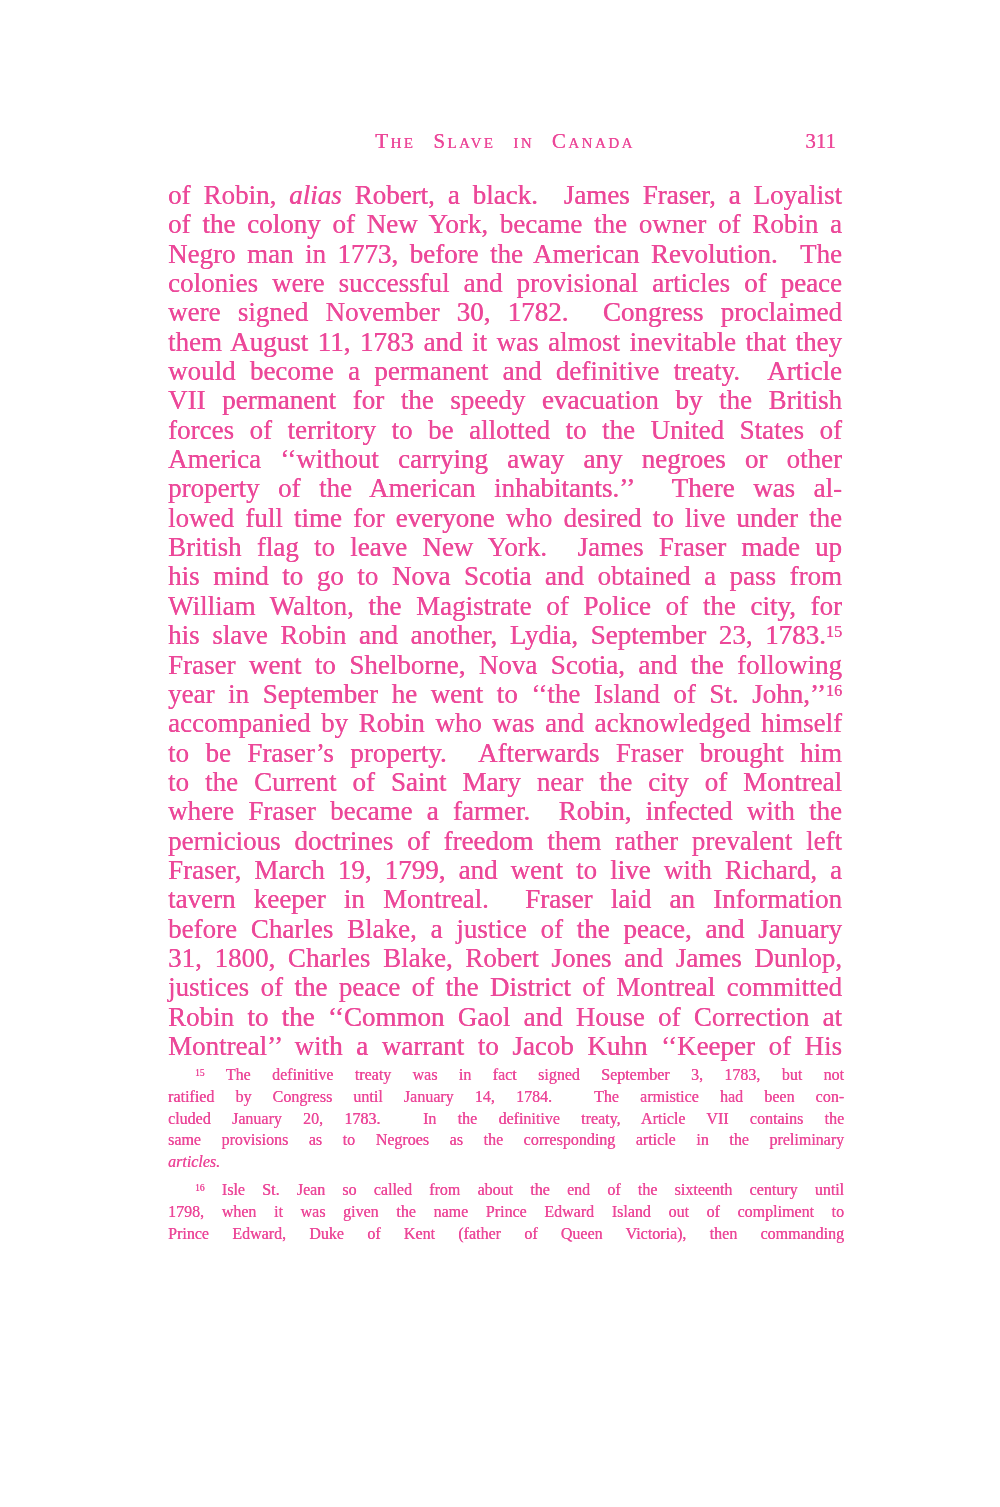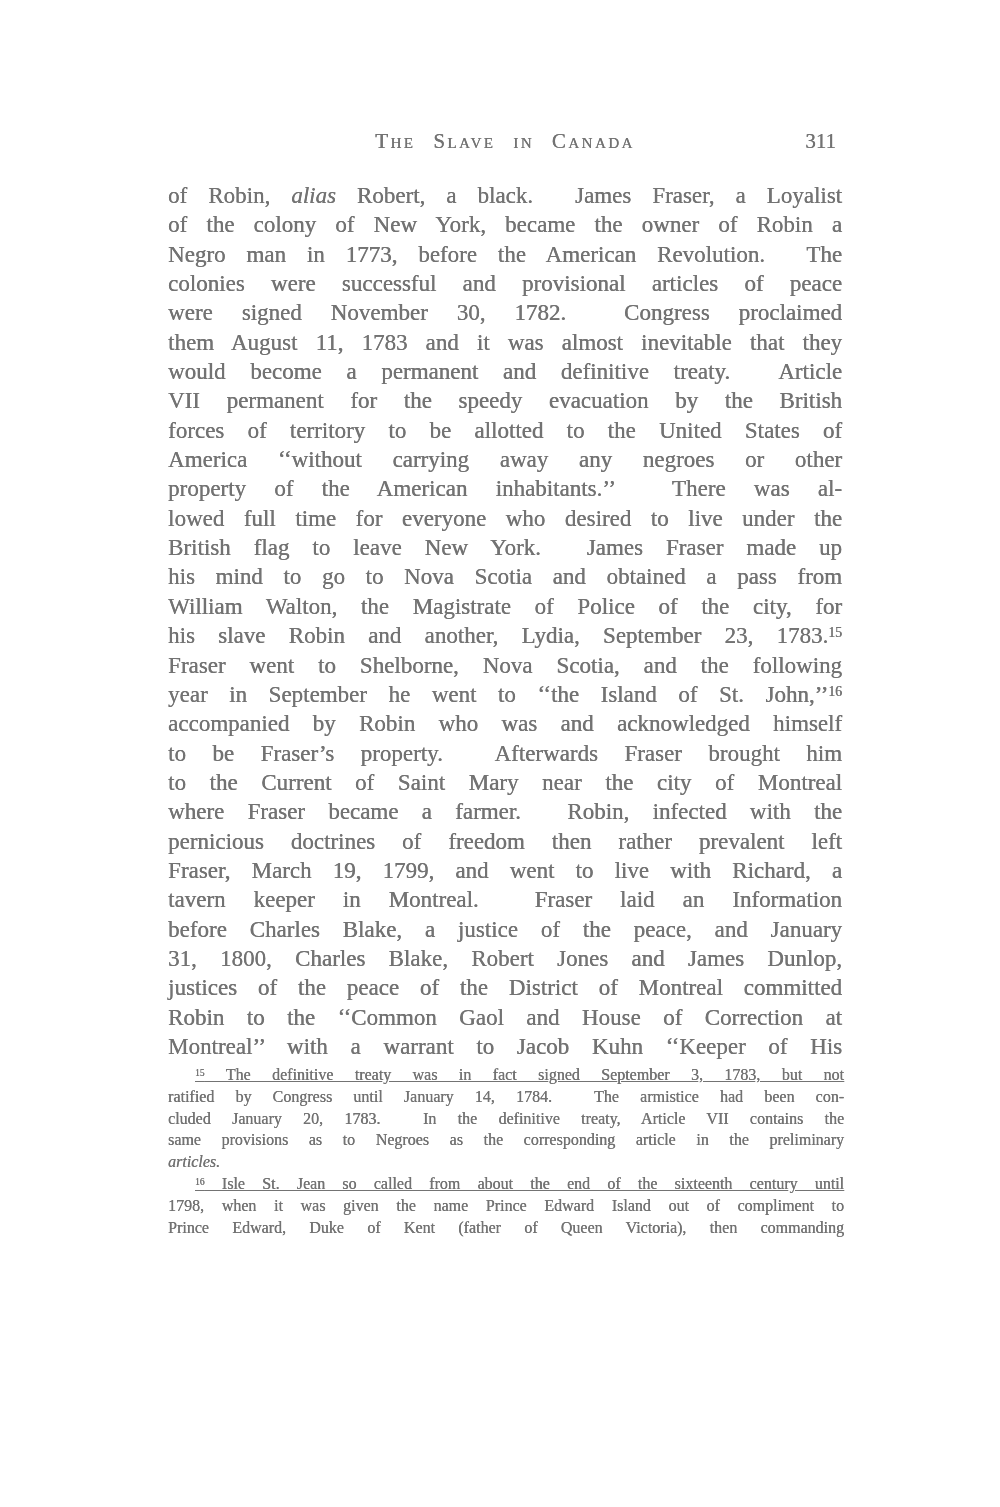--- a/index.html
+++ b/index.html
@@ -1,21 +1,21 @@
 <!DOCTYPE html>
 <html><head>
 <meta charset="utf-8">
 <style>
   html, body { margin: 0; padding: 0; background: #ffffff; }
   .page {
     position: relative;
     width: 1000px;
     height: 1507px;
     background: #ffffff;
-    color: #737373;
+    color: #ec4899;
     font-family: "Liberation Serif", "DejaVu Serif", serif;
     overflow: hidden;
   }
   .header {
     position: absolute;
     left: 168px;
     top: 129px;
     width: 674px;
     height: 28px;
   }
@@ -32,40 +32,40 @@
     right: 6px;
     top: 0;
     font-size: 21px;
     text-shadow: 0.3px 0 0 currentColor;
   }
   .body-text {
     position: absolute;
     left: 168px;
     top: 181px;
     width: 674px;
-    font-size: 23px;
+    font-size: 27px;
     line-height: 29.35px;
     text-shadow: 0.35px 0 0 currentColor;
   }
   .footnotes {
     position: absolute;
     left: 168px;
     top: 1064px;
     width: 676px;
     font-size: 16px;
     line-height: 21.8px;
     text-shadow: 0.3px 0 0 currentColor;
   }
-  .footnote + .footnote { }
+  .footnote + .footnote { margin-top: 6px; }
   .line {
     text-align: justify;
     text-align-last: justify;
     white-space: normal;
   }
-  .footnote .line:first-child { text-indent: 27px; text-decoration: underline; }
+  .footnote .line:first-child { text-indent: 27px; }
   .footnote .line-last { text-align-last: left; font-style: italic; }
   .line sup {
     font-size: 60%;
     line-height: 0;
     vertical-align: baseline;
     position: relative;
     top: -0.45em;
   }
   .line i { font-style: italic; }
 </style>
@@ -95,21 +95,21 @@
       <div class="line">British flag to leave New York.&nbsp; James Fraser made up</div>
       <div class="line">his mind to go to Nova Scotia and obtained a pass from</div>
       <div class="line">William Walton, the Magistrate of Police of the city, for</div>
       <div class="line">his slave Robin and another, Lydia, September 23, 1783.<sup>15</sup></div>
       <div class="line">Fraser went to Shelborne, Nova Scotia, and the following</div>
       <div class="line">year in September he went to ‘‘the Island of St. John,’’<sup>16</sup></div>
       <div class="line">accompanied by Robin who was and acknowledged himself</div>
       <div class="line">to be Fraser’s property.&nbsp; Afterwards Fraser brought him</div>
       <div class="line">to the Current of Saint Mary near the city of Montreal</div>
       <div class="line">where Fraser became a farmer.&nbsp; Robin, infected with the</div>
-      <div class="line">pernicious doctrines of freedom then rather prevalent left</div>
+      <div class="line">pernicious doctrines of freedom them rather prevalent left</div>
       <div class="line">Fraser, March 19, 1799, and went to live with Richard, a</div>
       <div class="line">tavern keeper in Montreal.&nbsp; Fraser laid an Information</div>
       <div class="line">before Charles Blake, a justice of the peace, and January</div>
       <div class="line">31, 1800, Charles Blake, Robert Jones and James Dunlop,</div>
       <div class="line">justices of the peace of the District of Montreal committed</div>
       <div class="line">Robin to the ‘‘Common Gaol and House of Correction at</div>
       <div class="line line-last">Montreal’’ with a warrant to Jacob Kuhn ‘‘Keeper of His</div>
     </div>
 
   <div class="footnotes">

